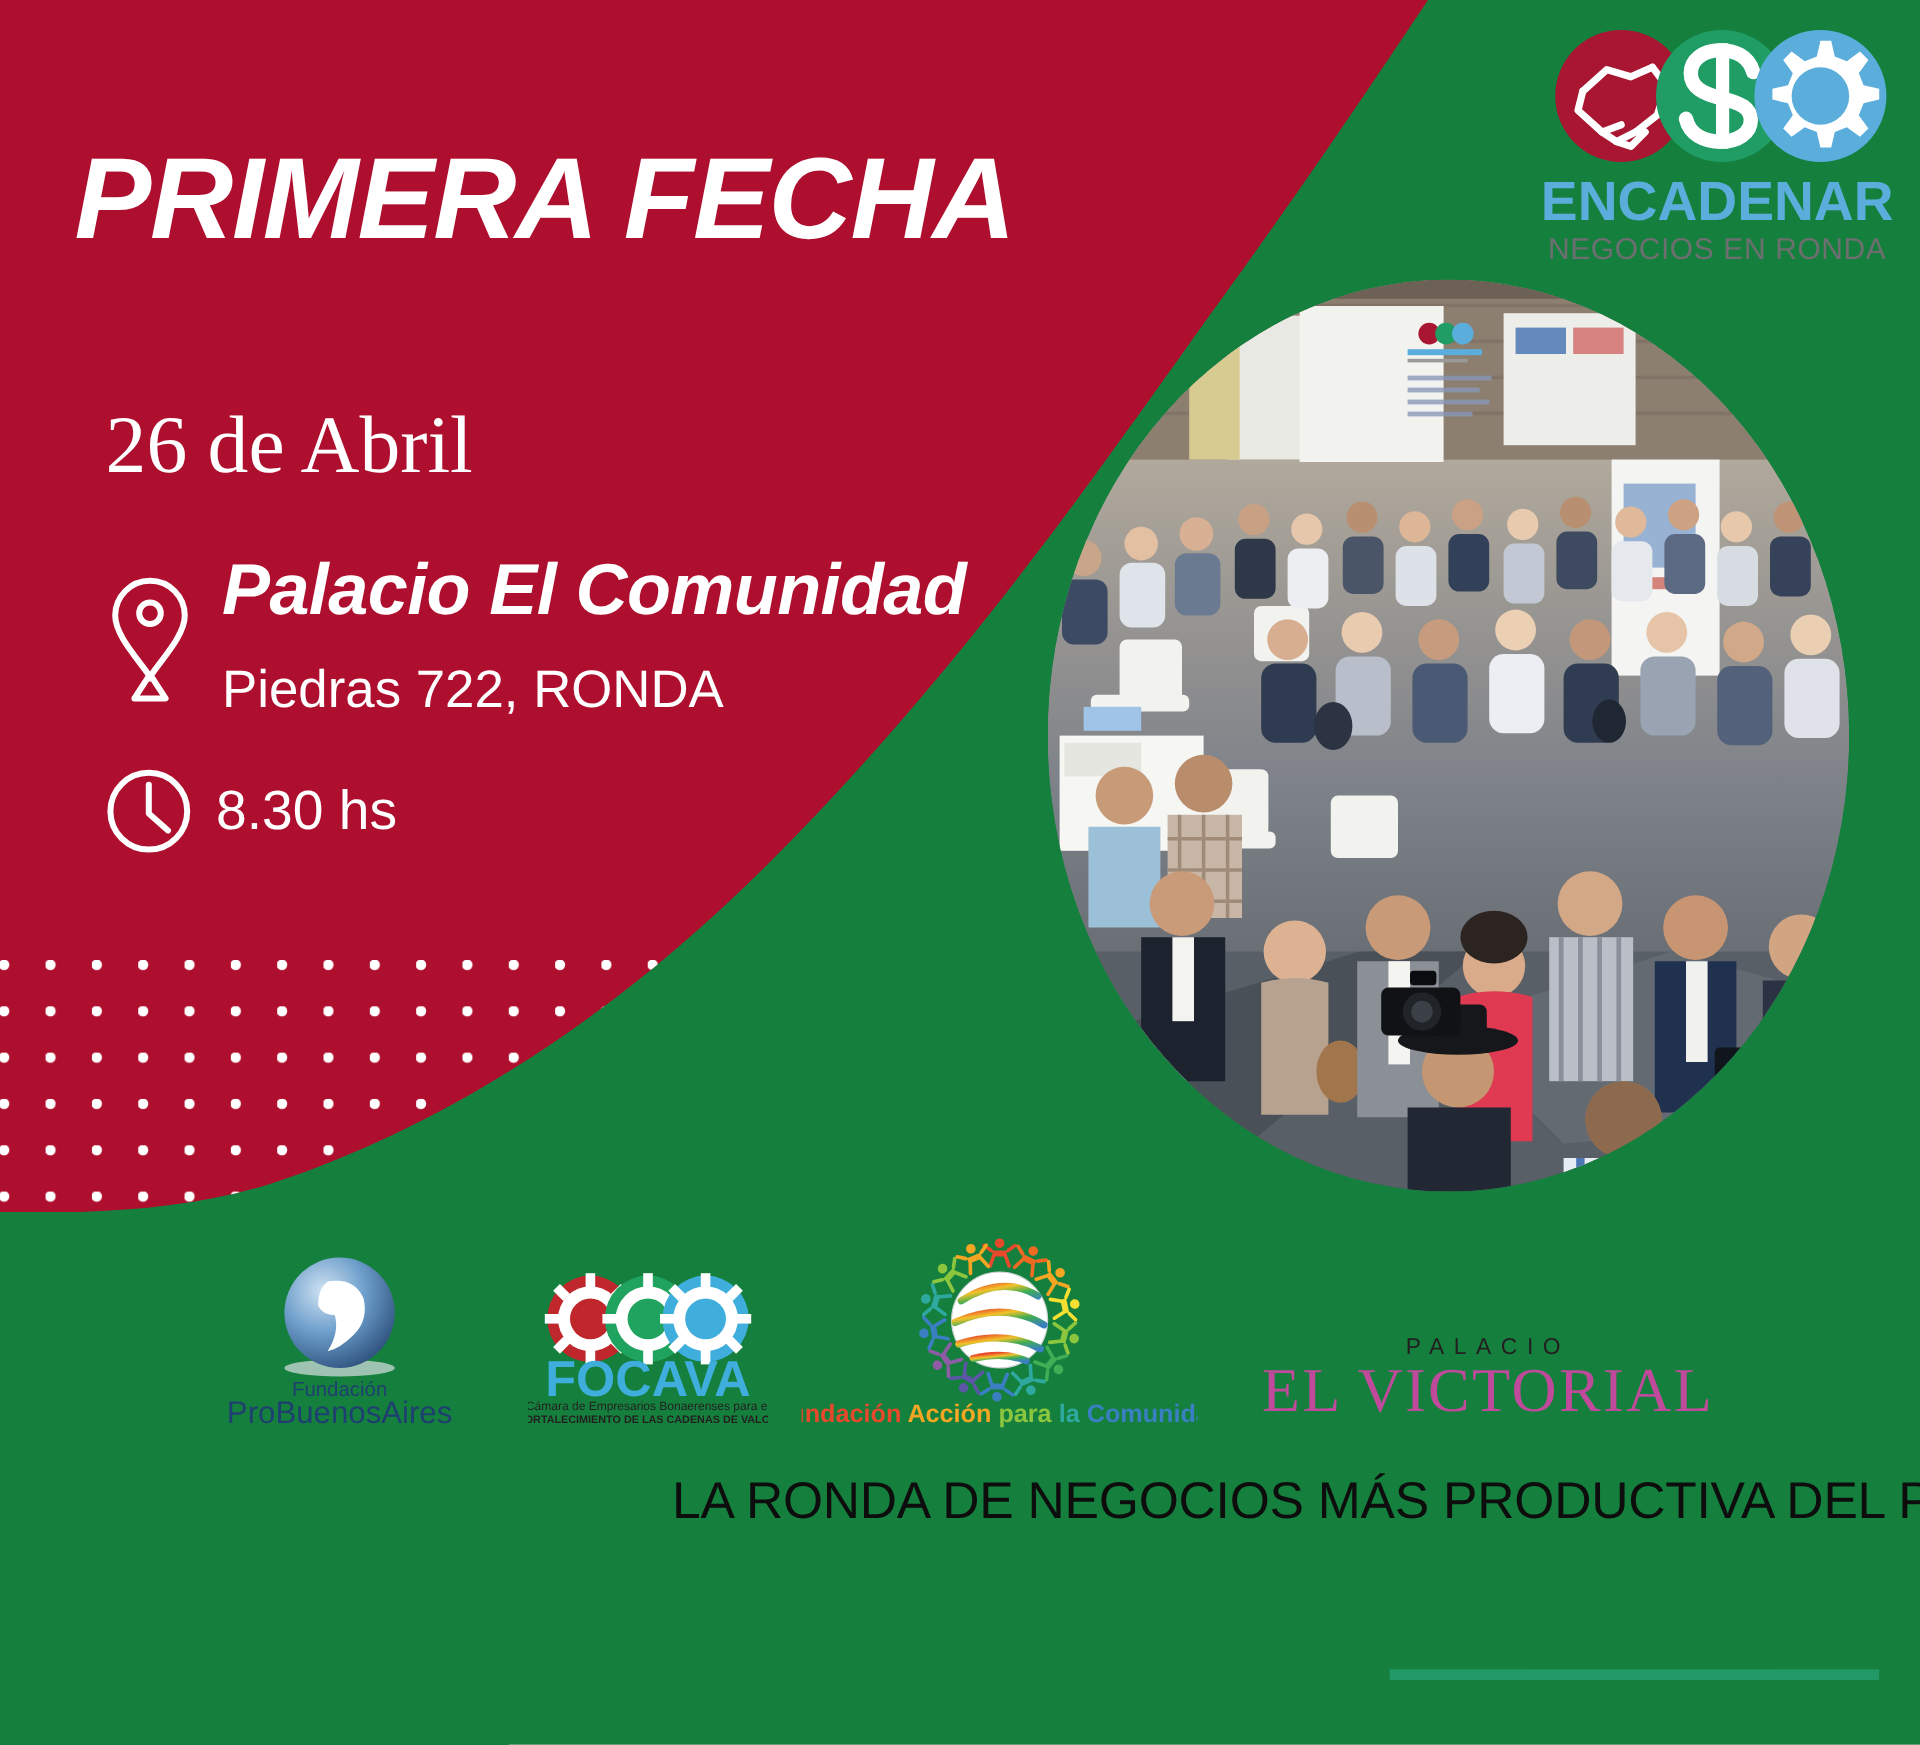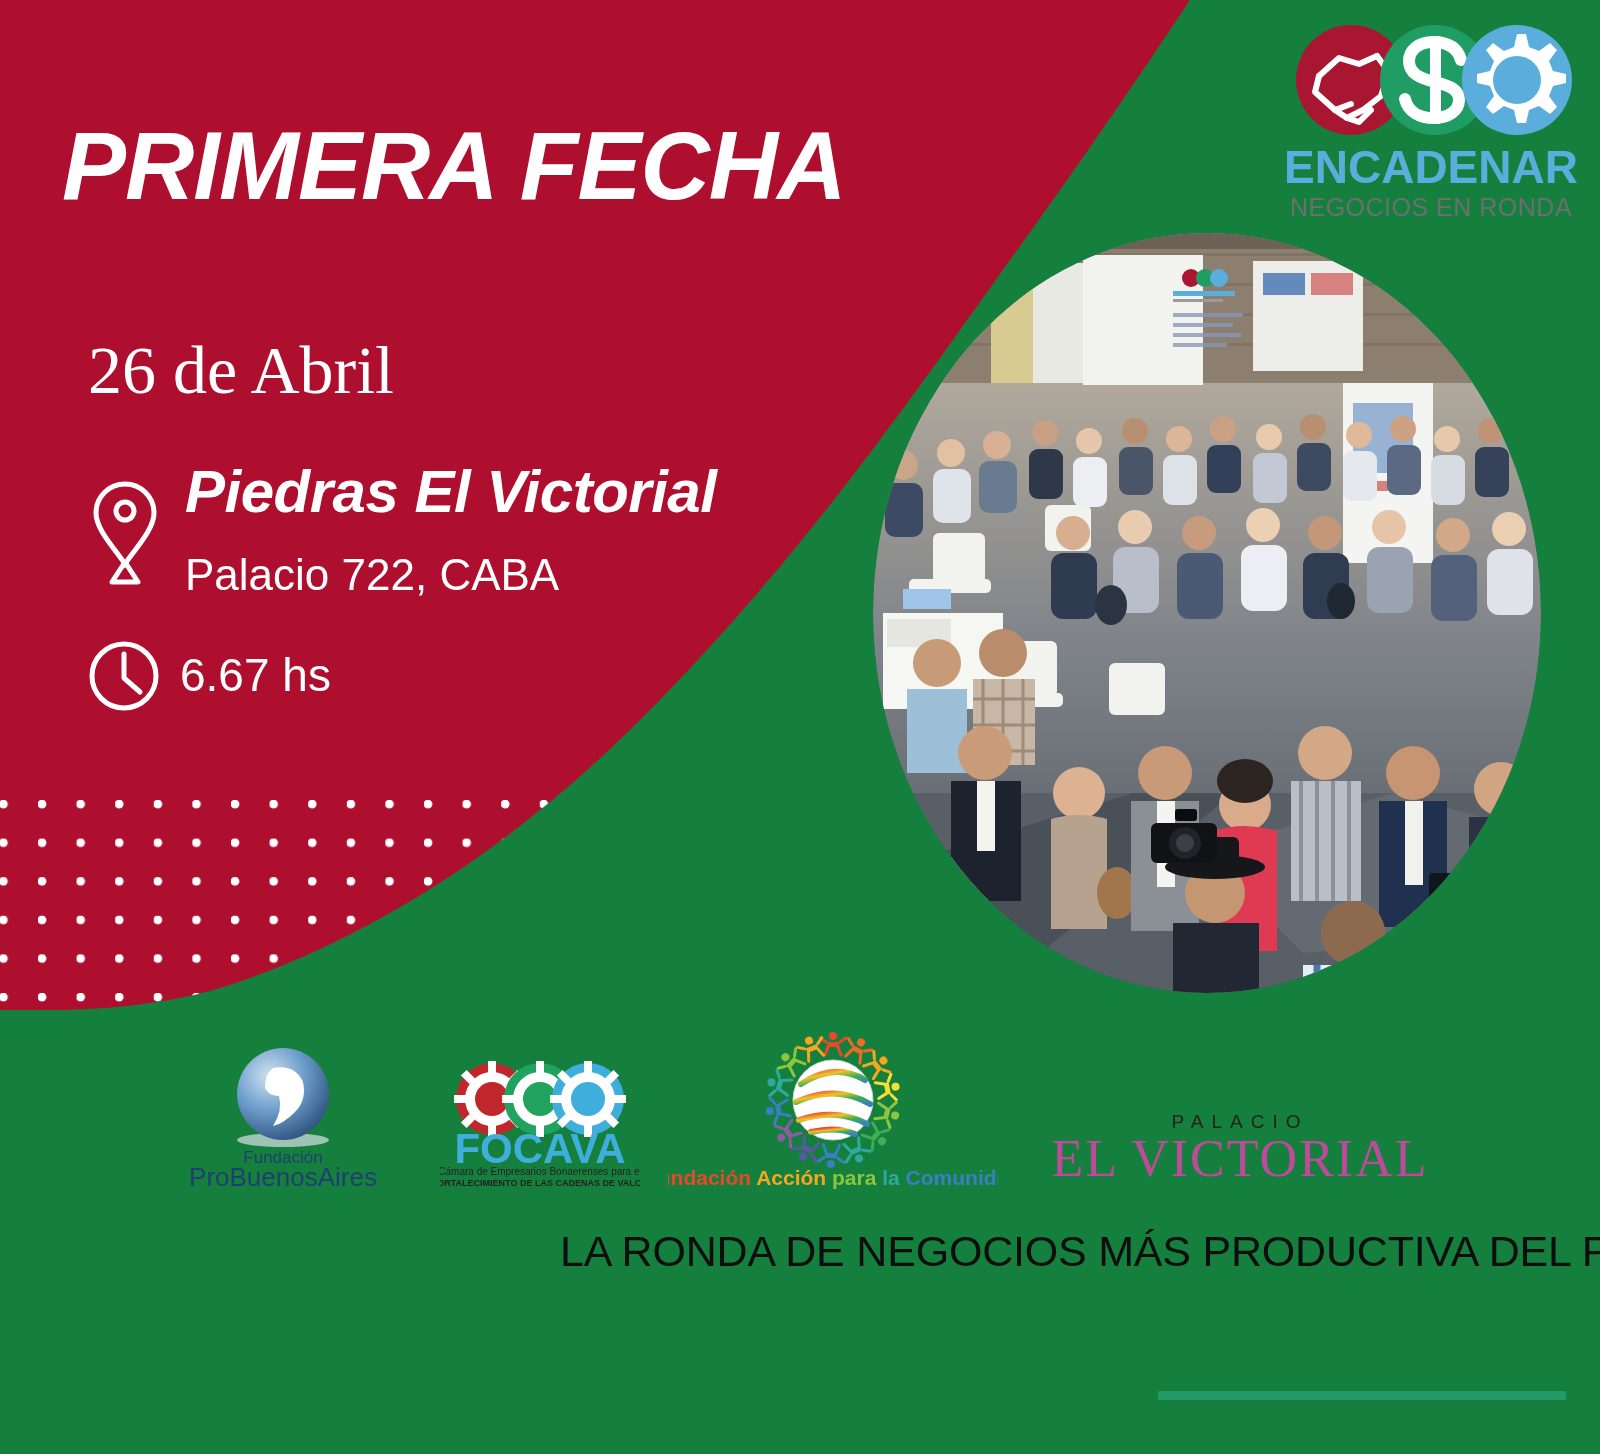--- a/index.html
+++ b/index.html
@@ -98,28 +98,28 @@
   <div class="headline">PRIMERA FECHA</div>
 
   <div class="date-line">26 de Abril</div>
 
   <svg class="pin-icon" viewBox="0 0 70 110">
     <path d="M35 6 C19 6 6 19 6 35 C6 52 26 72 35 86 C44 72 64 52 64 35 C64 19 51 6 35 6 Z" fill="none" stroke="#ffffff" stroke-width="5"></path>
     <circle cx="35" cy="33" r="9" fill="none" stroke="#ffffff" stroke-width="5"></circle>
     <path d="M22 104 L35 84 L48 104 Z" fill="none" stroke="#ffffff" stroke-width="5" stroke-linejoin="round"></path>
   </svg>
 
-  <div class="venue-name">Piedras El Victorial</div>
-  <div class="venue-addr">Palacio 722, CABA</div>
+  <div class="venue-name">Palacio El Comunidad</div>
+  <div class="venue-addr">Piedras 722, RONDA</div>
 
   <svg class="clock-icon" viewBox="0 0 72 72">
     <circle cx="36" cy="36" r="32" fill="none" stroke="#ffffff" stroke-width="5"></circle>
     <path d="M36 14 L36 38 L52 52" fill="none" stroke="#ffffff" stroke-width="5" stroke-linecap="round" stroke-linejoin="round"></path>
   </svg>
-  <div class="time-text">6.67 hs</div>
+  <div class="time-text">8.30 hs</div>
 
   <div class="photo-wrap">
     <div class="photo-circle">
       <svg width="668" height="760" viewBox="0 0 668 760">
         <defs>
           <clipPath id="circ">
               <ellipse cx="334" cy="380" rx="334" ry="380"></ellipse>
             </clipPath>
           <linearGradient id="hall" x1="0" y1="0" x2="0" y2="1">
             <stop offset="0" stop-color="#8e8275"></stop>

